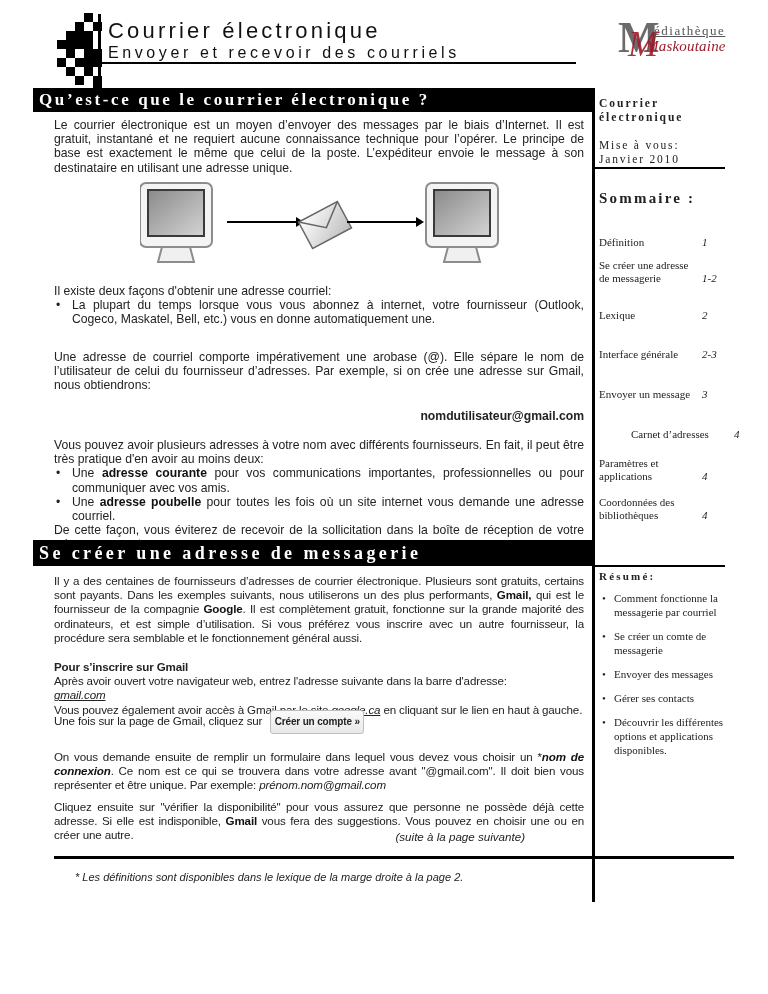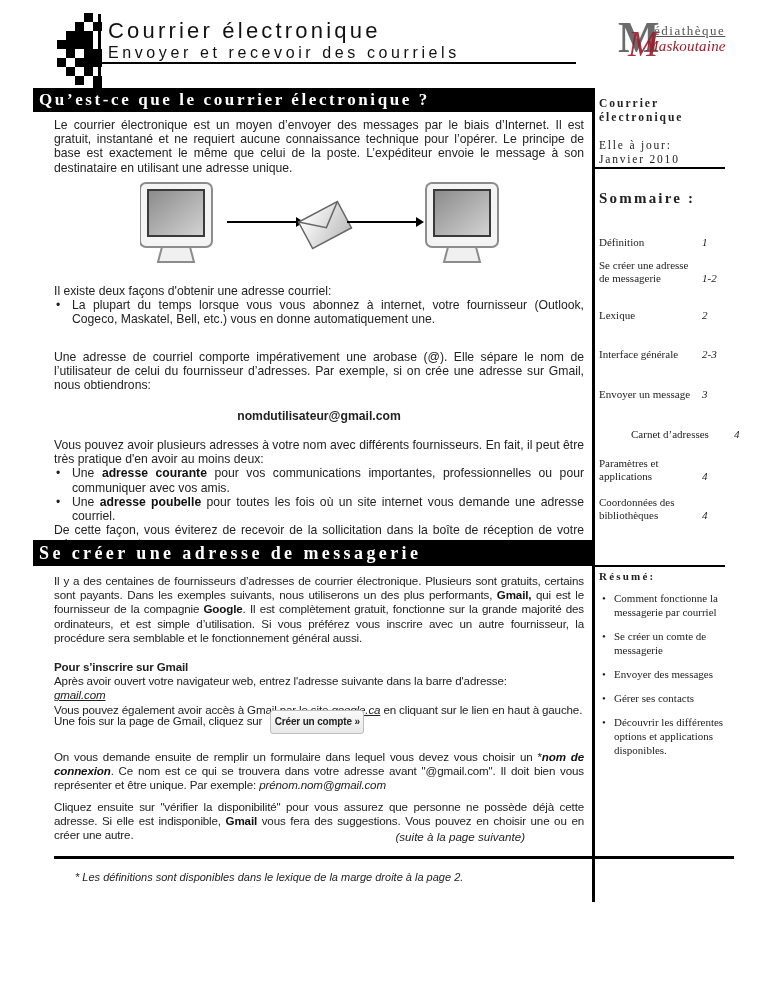--- a/index.html
+++ b/index.html
@@ -30,21 +30,21 @@
                  font-family: "Liberation Serif", serif; font-weight: bold; font-size: 17px; letter-spacing: 2.6px;
                  line-height: 24px; padding-left: 6px; box-sizing: border-box; white-space: nowrap; }
   .bar1 { top: 88px; }
   .bar2 { top: 540px; height: 26px; line-height: 26px; font-size: 18px; letter-spacing: 3.4px; }
 
   .para { position: absolute; left: 54px; width: 530px; font-size: 12.2px; line-height: 14.2px; color: #222; }
   .para.j { text-align: justify; }
   .para b { color: #111; }
   .bul { position: relative; padding-left: 18px; }
   .bul::before { content: "•"; position: absolute; left: 2px; top: 0; }
-  .center { text-align: center; }
+  .center { text-align: right; }
 
   .diagram { position: absolute; left: 140px; top: 180px; width: 360px; height: 90px; }
 
   .link-u { text-decoration: underline; font-style: italic; }
   .gmail-button { display: inline-block; vertical-align: middle; width: 92px; height: 22px; margin-left: 8px;
                   border: 1px solid #bdbdbd; border-radius: 3px; background: linear-gradient(#fafafa, #e8e8e8);
                   font-size: 10px; font-weight: bold; text-align: center; line-height: 22px; color: #222; }
 
   .footer-rule { position: absolute; left: 54px; top: 856px; width: 680px; height: 3px; background: #000; }
   .footnote { position: absolute; left: 75px; top: 871px; font-size: 11px; font-style: italic; color: #222; }
@@ -175,21 +175,21 @@
 <div class="footer-rule"></div>
 <div class="footnote">* Les définitions sont disponibles dans le lexique de la marge droite à la page 2.</div>
 
 <div class="side-vline"></div>
 
 <div class="side side-title">
   <div>Courrier</div>
   <div>électronique</div>
 </div>
 <div class="side side-update">
-  <div>Elle à jour:</div>
+  <div>Mise à vous:</div>
   <div>Janvier 2010</div>
 </div>
 <div class="side-rule" style="top:167px;"></div>
 <div class="side side-sommaire">Sommaire :</div>
 
 <div class="toc-item" style="top:236px;"><span class="toc-label">Définition</span><span class="toc-page">1</span></div>
 <div class="toc-item" style="top:259px;"><span class="toc-label">Se créer une adresse de messagerie</span><span class="toc-page">1-2</span></div>
 <div class="toc-item" style="top:309px;"><span class="toc-label">Lexique</span><span class="toc-page">2</span></div>
 <div class="toc-item" style="top:348px;"><span class="toc-label">Interface générale</span><span class="toc-page">2-3</span></div>
 <div class="toc-item" style="top:388px;"><span class="toc-label">Envoyer un message</span><span class="toc-page">3</span></div>

